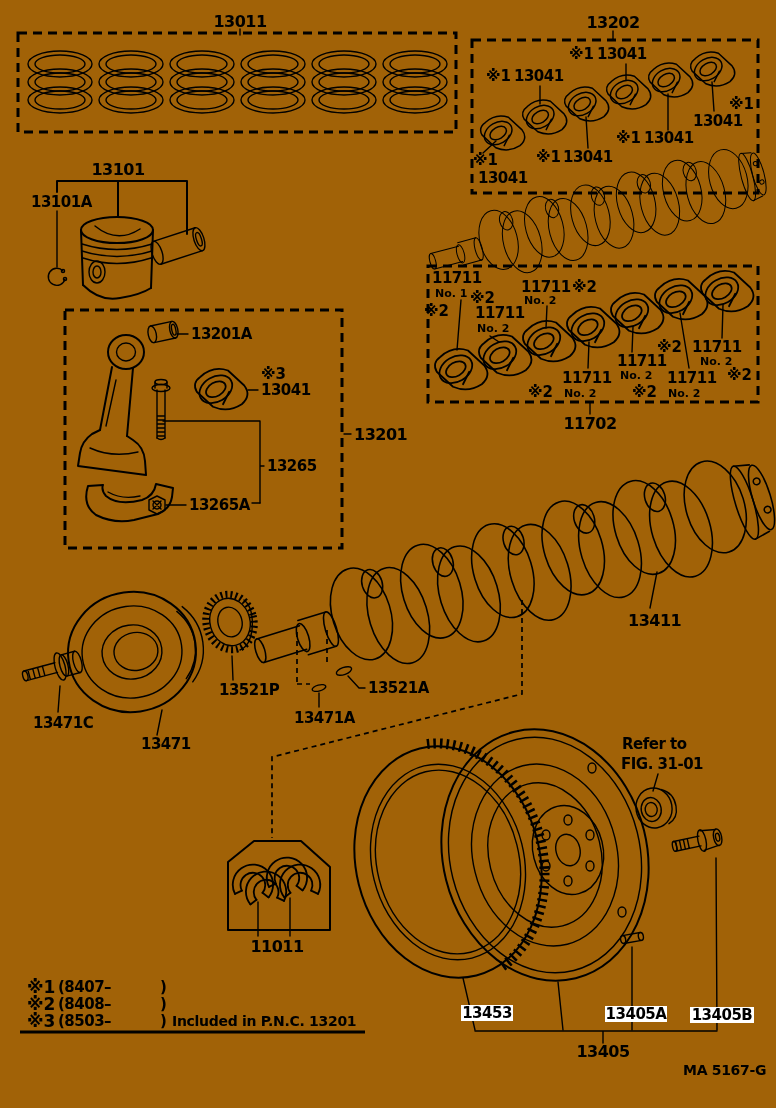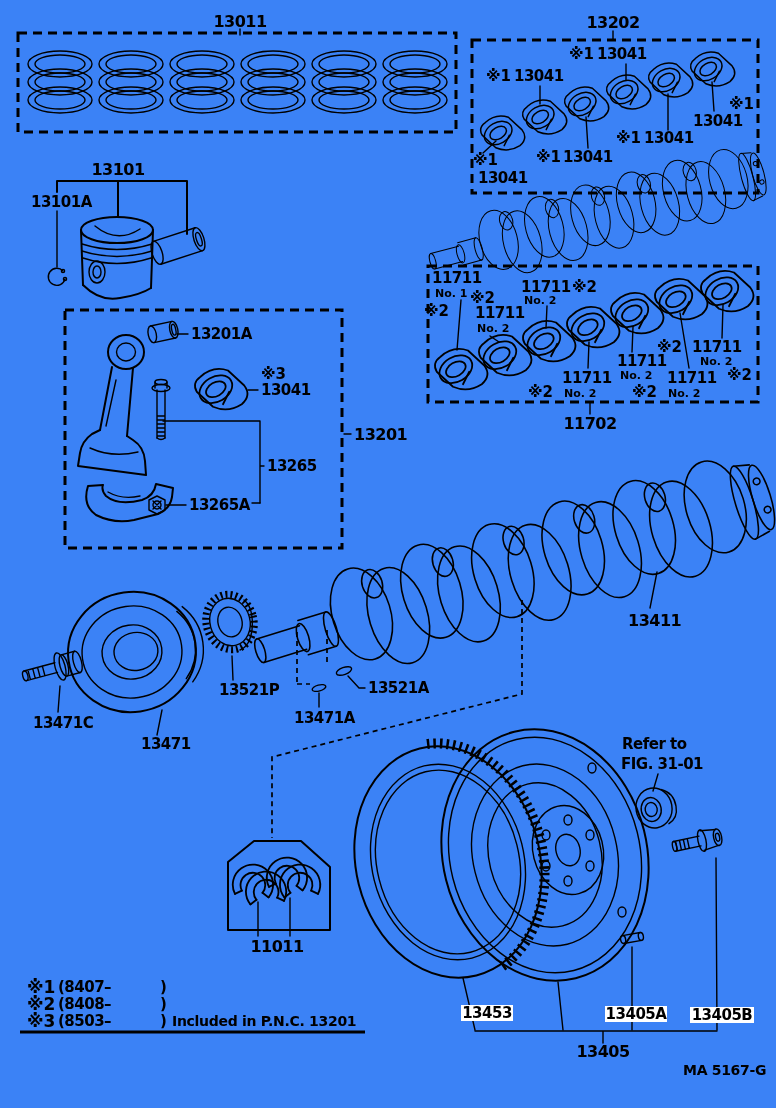--- a/index.html
+++ b/index.html
@@ -1,16 +1,16 @@
 <!DOCTYPE html>
 <html><head>
 <meta charset="utf-8">
 <style>
   html,body{margin:0;padding:0;background:#fff}
-  .stage{width:776px;height:1108px;position:relative;background:#3b82f6;overflow:hidden}
+  .stage{width:776px;height:1108px;position:relative;background:#a16207;overflow:hidden}
   svg{display:block}
   .ln{fill:none;stroke:#000;stroke-width:2;stroke-linecap:round;stroke-linejoin:round}
   .lnt{fill:none;stroke:#000;stroke-width:1.4;stroke-linecap:round;stroke-linejoin:round}
   .dashbox{fill:none;stroke:#000;stroke-width:3;stroke-dasharray:9 6}
   .dash{fill:none;stroke:#000;stroke-width:1.7;stroke-dasharray:5 4}
   .teeth{fill:none;stroke:#000;stroke-width:10;stroke-dasharray:2.5 4}
   .teeth-sm{fill:none;stroke:#000;stroke-width:7;stroke-dasharray:2 3}
   text{font-family:"DejaVu Sans","Liberation Sans",sans-serif;font-weight:bold;fill:#000}
   .pn{font-size:15px;letter-spacing:-0.5px}
   .pn-lg{font-size:16px;letter-spacing:-0.5px}

